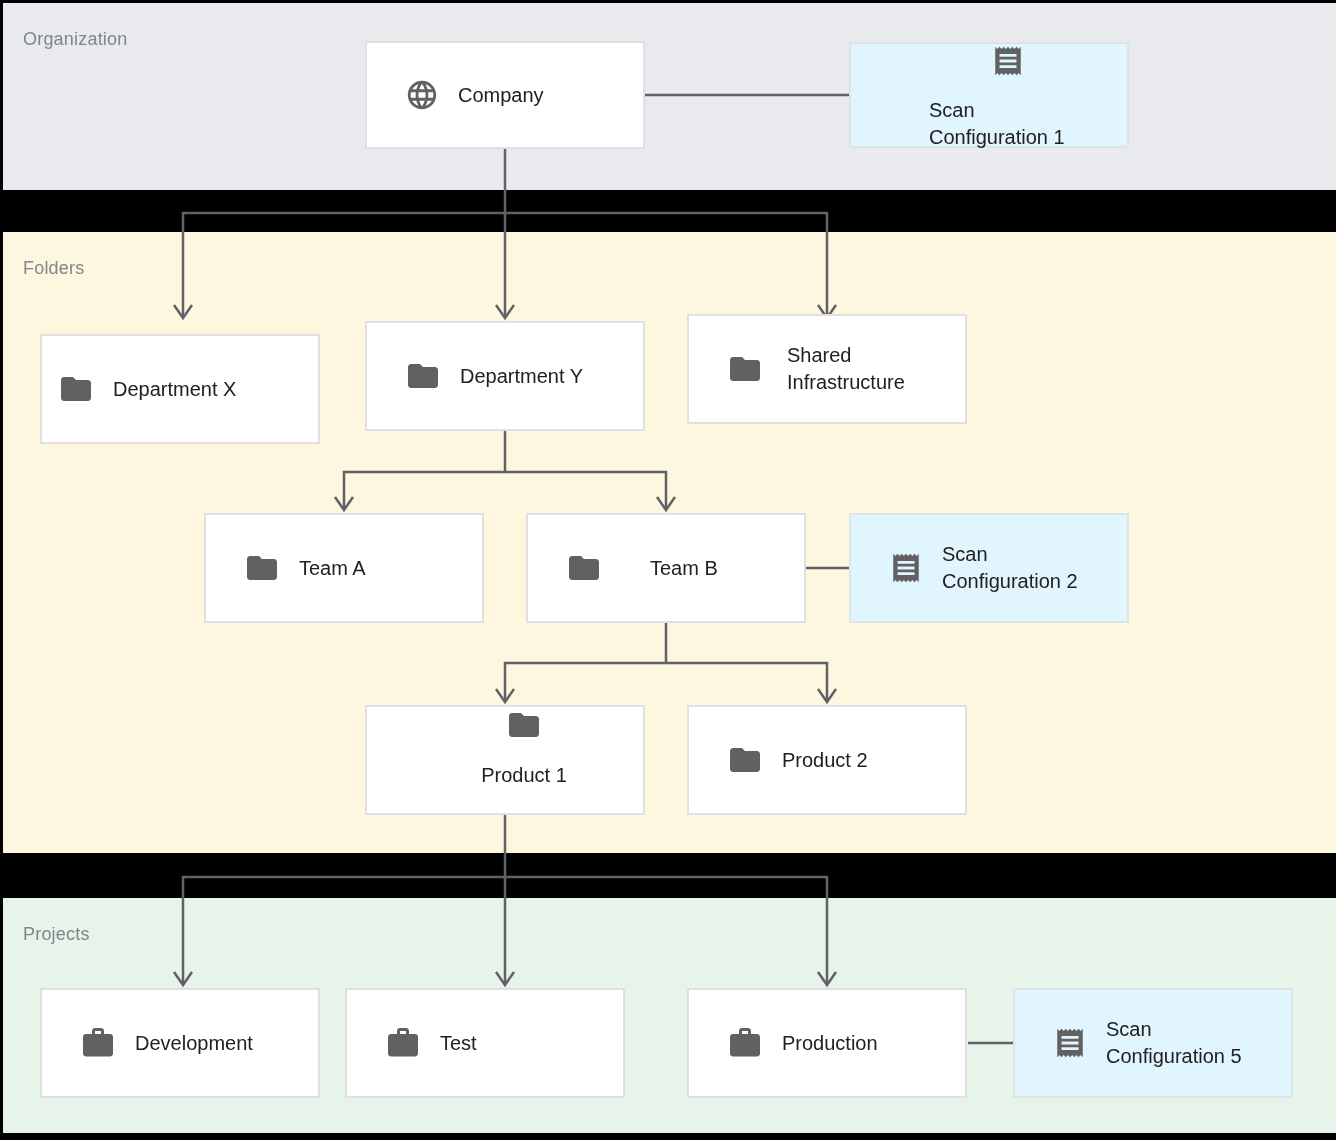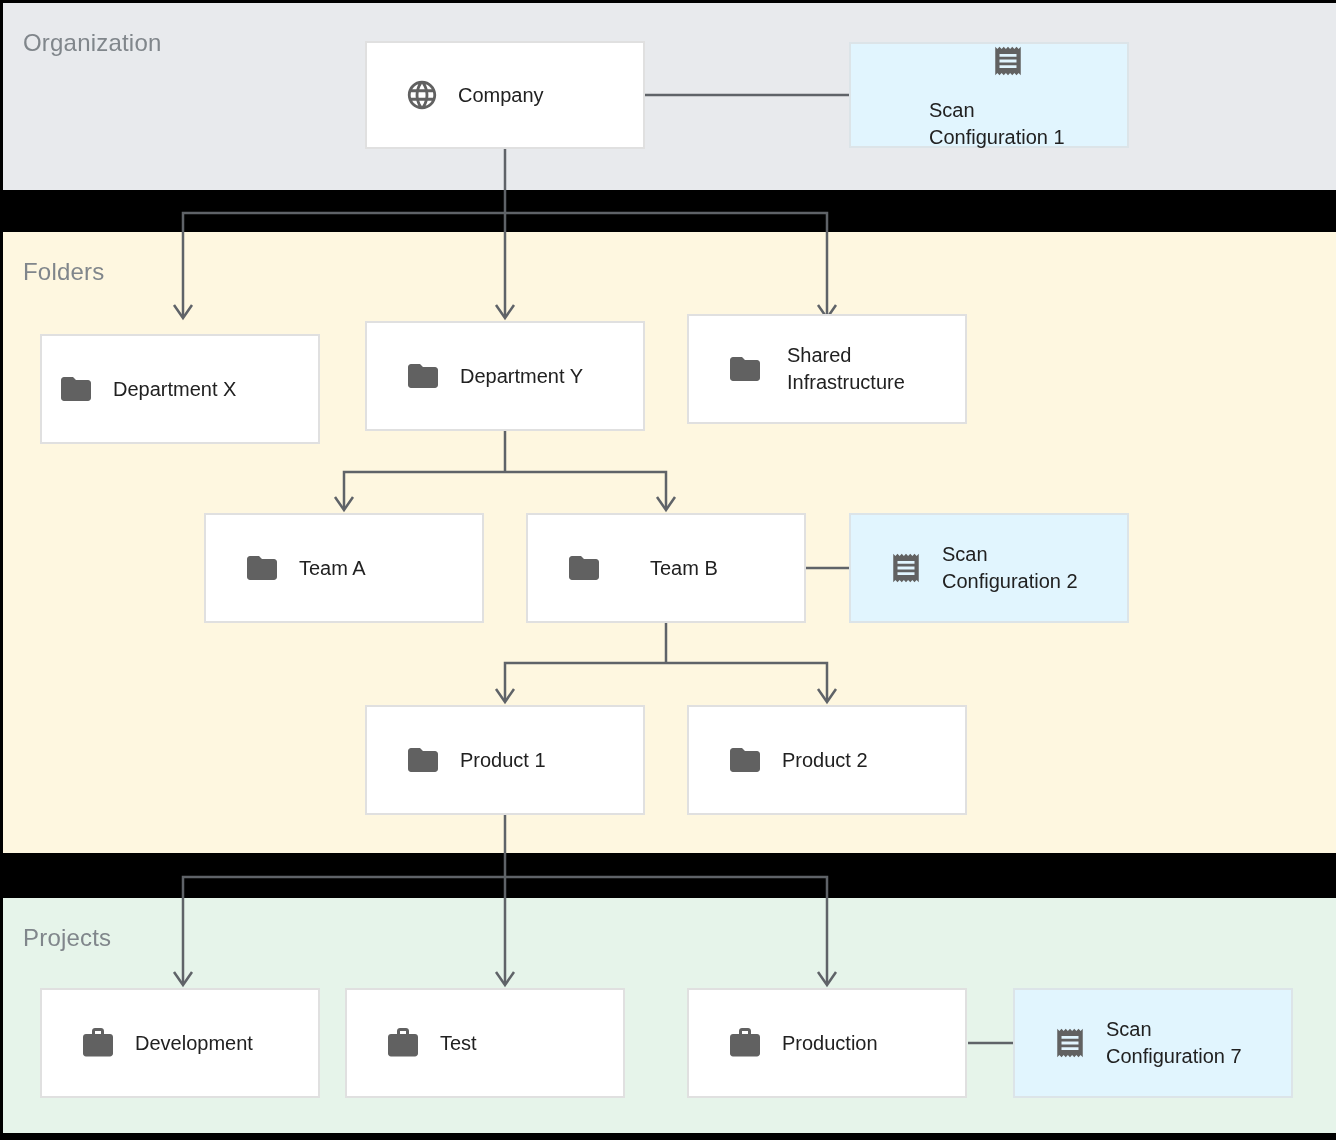--- a/index.html
+++ b/index.html
@@ -4,41 +4,41 @@
 <style>
   html,body{margin:0;padding:0;background:#000;}
   .canvas{
     position:relative;width:1336px;height:1140px;background:#000;
     font-family:"Liberation Sans",sans-serif;overflow:hidden;
   }
   .band{position:absolute;left:3px;right:0;}
   .band-organization{top:3px;height:187px;background:#e8eaed;}
   .band-folders{top:232px;height:621px;background:#fef7e0;}
   .band-projects{top:898px;height:235px;background:#e6f4ea;}
-  .band-label{position:absolute;left:20px;top:26px;font-size:24px;color:#80868b;letter-spacing:.2px;}
+  .band-label{position:absolute;left:20px;top:26px;font-size:18px;color:#80868b;letter-spacing:.2px;}
   .connectors{position:absolute;left:0;top:0;z-index:1;}
   .node{
     position:absolute;width:280px;height:110px;box-sizing:border-box;
     background:#fff;border:2px solid #e0e0e0;
     display:flex;align-items:center;padding-left:38px;gap:19px;
     font-size:20px;color:#212121;z-index:2;
   }
   .node .label{max-width:158px;line-height:27px;}
   .node.scan{background:#e1f5fe;border-color:#dce4e8;}
   .icon{flex:0 0 auto;display:flex;}
   
   .n-company{left:365px;top:41px;height:108px;}
   .n-scan1{left:849px;top:42px;height:106px;flex-direction:column;}
   .n-deptx{left:40px;top:334px;padding-left:16px;}
   .n-depty{left:365px;top:321px;}
   .n-shared{left:687px;top:314px;gap:24px;}
   .n-teama{left:204px;top:513px;}
   .n-teamb{left:526px;top:513px;gap:48px;}
   .n-scan2{left:849px;top:513px;}
-  .n-product1{left:365px;top:705px;}
+  .n-product1{left:365px;top:705px;flex-direction:column;}
   .n-product2{left:687px;top:705px;}
   .n-development{left:40px;top:988px;}
   .n-test{left:345px;top:988px;}
   .n-production{left:687px;top:988px;}
   .n-scan3{left:1013px;top:988px;}
 </style>
 </head>
 <body>
 
 <div class="canvas">
@@ -202,16 +202,16 @@
     </span>
     <span class="label">Production</span>
   </div>
 
   <div class="node scan n-scan3">
     <span class="icon">
       <svg viewBox="0 0 24 24" width="34" height="34">
           <path fill="#616161" fill-rule="evenodd" d="M18 17H6v-2h12v2zm0-4H6v-2h12v2zm0-4H6V7h12v2zM3 22l1.5-1.5L6 22l1.5-1.5L9 22l1.5-1.5L12 22l1.5-1.5L15 22l1.5-1.5L18 22l1.5-1.5L21 22V2l-1.5 1.5L18 2l-1.5 1.5L15 2l-1.5 1.5L12 2l-1.5 1.5L9 2 7.5 3.5 6 2 4.5 3.5 3 2v20z"></path>
         </svg>
     </span>
-    <span class="label">Scan Configuration 7</span>
+    <span class="label">Scan Configuration 5</span>
   </div>
 
 </div>
 
 </body></html>

